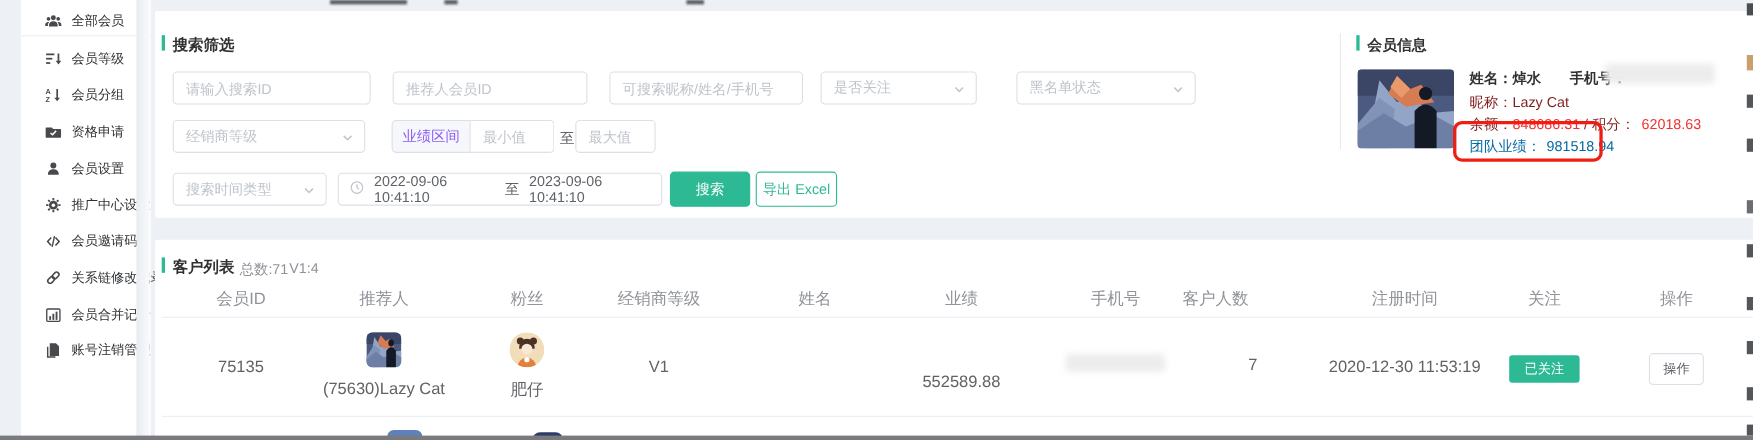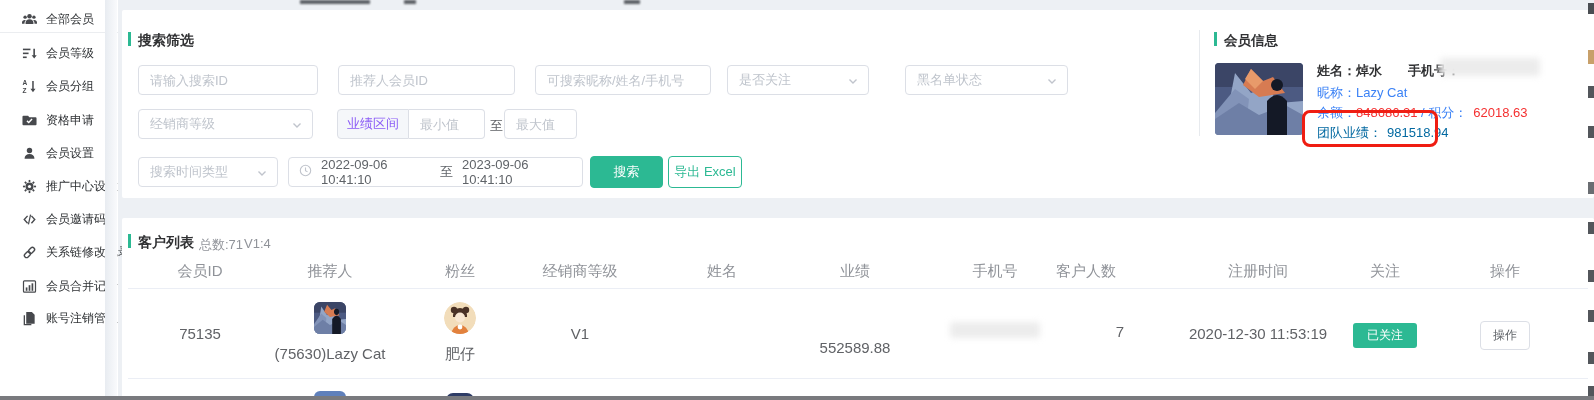--- a/index.html
+++ b/index.html
@@ -1,18 +1,18 @@
 <!DOCTYPE html>
 <html><head>
 <meta charset="utf-8">
 <style>
   html,body{margin:0;padding:0;background:#dfe3e8;}
   .stage{position:relative;width:1594px;height:400px;overflow:hidden;background:#edf0f4;
          font-family:"Liberation Sans","DejaVu Sans",sans-serif;-webkit-font-smoothing:antialiased;}
-  .abs{position:absolute;}
+  .abs{position:absolute;margin-left:19px;}
   
   .sidebar{left:0;top:0;width:118px;height:400px;background:#fff;}
   .side-item{position:absolute;left:0;width:118px;height:26px;display:flex;align-items:center;cursor:pointer;}
   .side-item .ic{width:15px;height:15px;margin-left:22px;flex:0 0 auto;display:flex;align-items:center;justify-content:center;}
   .side-item .lbl{margin-left:9px;font-size:12px;color:#2f3235;white-space:nowrap;}
   .side-divider{position:absolute;left:0;top:32px;width:118px;height:1px;background:#ebedf0;}
   .side-strip{position:absolute;left:105px;top:0;width:12px;height:400px;
               background:linear-gradient(to right,#e8ecf1,#f9fafc);}
   
   .card{background:#fff;border-radius:2px;}
@@ -32,21 +32,21 @@
        border-radius:4px 0 0 4px;}
   .grp-inp{border-radius:0 4px 4px 0;border-left:none;}
   .to-label{position:absolute;font-size:13px;color:#606266;}
   .date-range{display:flex;align-items:center;gap:9px;padding:0 10px;color:#5f6368;cursor:pointer;}
   .btn{position:absolute;height:32px;border-radius:4px;font-size:13px;display:flex;align-items:center;
        justify-content:center;cursor:pointer;box-sizing:border-box;white-space:nowrap;}
   .btn-primary{background:#2cb993;color:#fff;border:1px solid #2cb993;}
   .btn-outline{background:#fff;color:#2cb993;border:1px solid #2cb993;}
   
   .mi-line{position:absolute;font-size:13px;white-space:nowrap;}
-  .mi-label{color:#3b82f6;}
+  .mi-label{color:#7f1d1d;}
   .mi-strong{color:#303133;font-weight:bold;}
   .mi-red{color:#f43030;}
   .mi-gray{color:#0369a1;}
   .avatar-big{position:absolute;width:88px;height:72px;border-radius:4px;overflow:hidden;}
   .blur-blob{position:absolute;background:#ececec;border-radius:3px;filter:blur(3px);}
   .anno-box{position:absolute;border:3px solid #ef1d12;border-radius:8px;}
   
   .t-head,.t-cell{position:absolute;transform:translateX(-50%);font-size:15px;white-space:nowrap;}
   .t-head{color:#909399;}
   .t-cell{color:#606266;}

